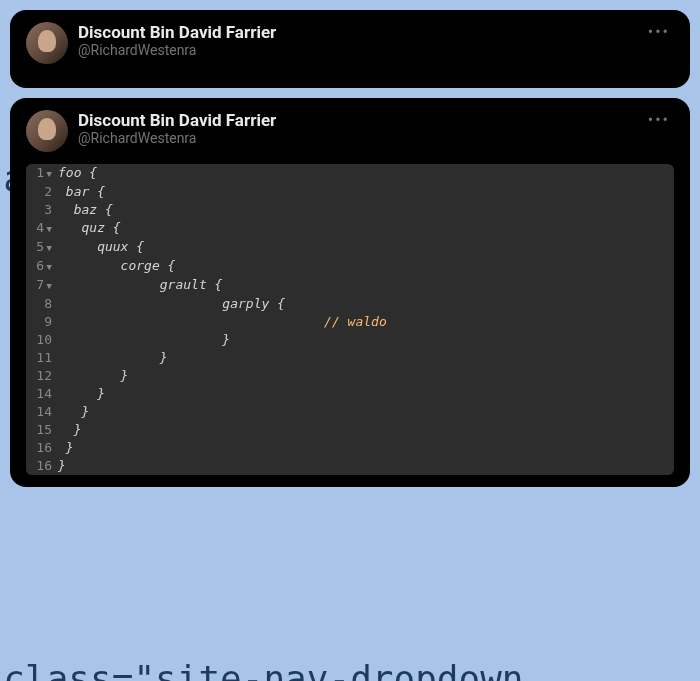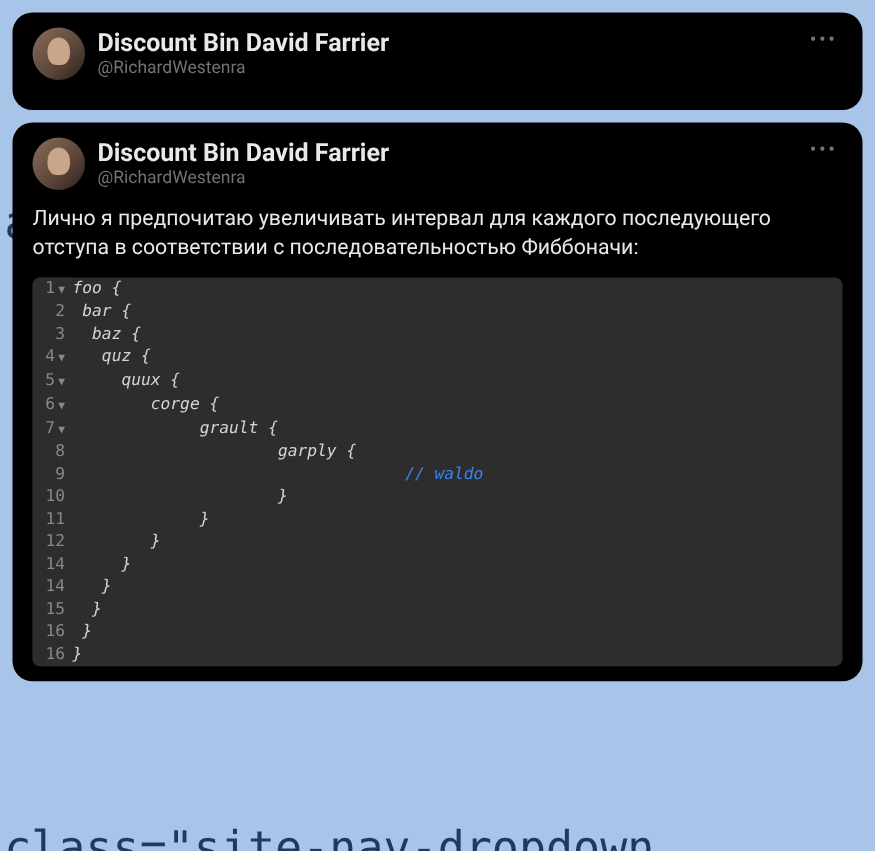--- a/index.html
+++ b/index.html
@@ -52,21 +52,21 @@
     content: '';
     position: absolute;
     top: 8px; left: 12px;
     width: 18px; height: 22px;
     background: #c9a68a;
     border-radius: 50% 50% 40% 40%;
   }
   .user-info { flex: 1; }
   .display-name {
     font-weight: 700;
-    font-size: 20px;
+    font-size: 17px;
     color: #e7e9ea;
   }
   .handle {
     font-size: 14px;
     color: #737373;
   }
   .more-btn {
     color: #71767b;
     font-size: 16px;
     letter-spacing: 2px;
@@ -106,21 +106,21 @@
     display: inline-block;
     width: 8px;
   }
   .code-content {
     white-space: pre;
     color: #d4d4d4;
     flex: 1;
     position: relative;
     font-style: italic;
   }
-  .comment { color: #3b82f6; }
+  .comment { color: #fdba74; }
 </style>
 </head>
 <body>
 
 <div class="bg-text bg1">ola"&gt; site-nav-desktop-item s</div>
 <div class="bg-text bg2">a class="site-nav-dropdown</div>
 
 <div class="container">
 
   <div class="tweet">
@@ -136,21 +136,20 @@
 
   <div class="tweet">
     <div class="tweet-header">
       <div class="avatar"></div>
       <div class="user-info">
         <div class="display-name">Discount Bin David Farrier</div>
         <div class="handle">@RichardWestenra</div>
       </div>
       <div class="more-btn">•••</div>
     </div>
-    <div class="tweet-body">Лично я предпочитаю увеличивать интервал для каждого последующего отступа в соответствии с последовательностью Фиббоначи:</div>
 
     <div class="code-block" id="code-block">
         <div class="code-line">
           <div class="gutter">1<span class="fold-marker">▼</span></div>
           <div class="code-content">foo {</div>
         </div>
         <div class="code-line">
           <div class="gutter">2 </div>
           <div class="code-content"> bar {</div>
         </div>

